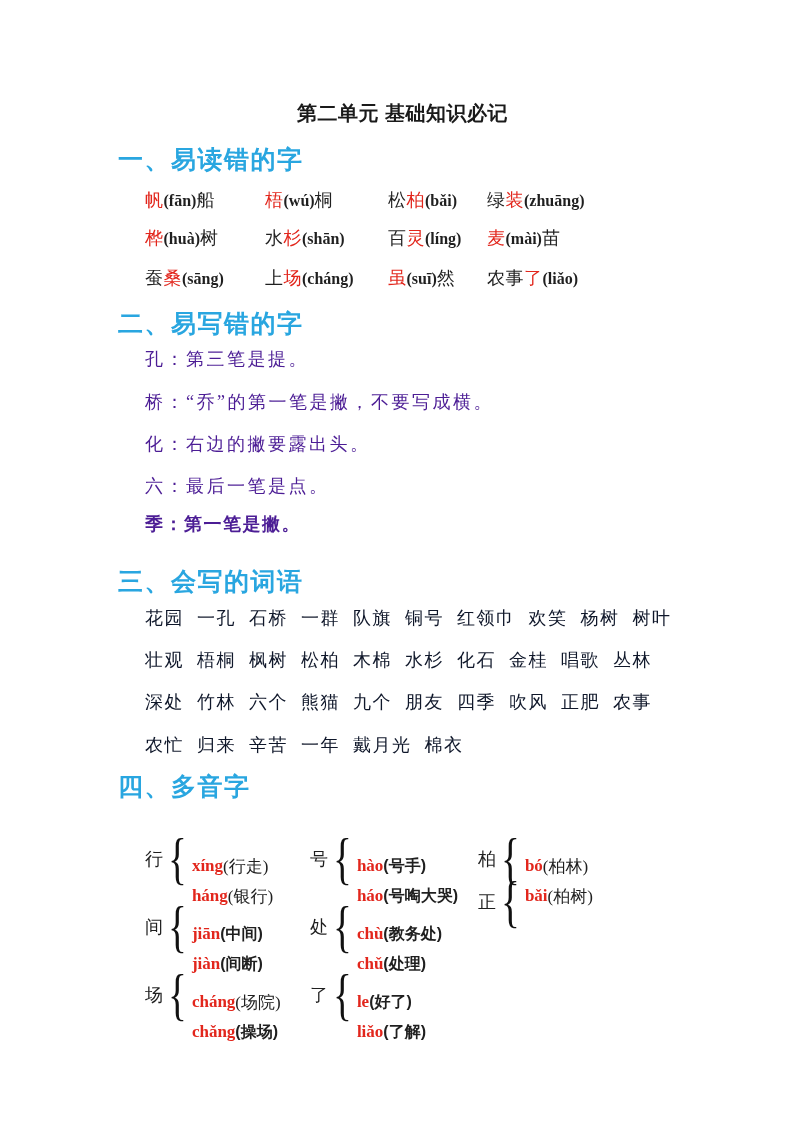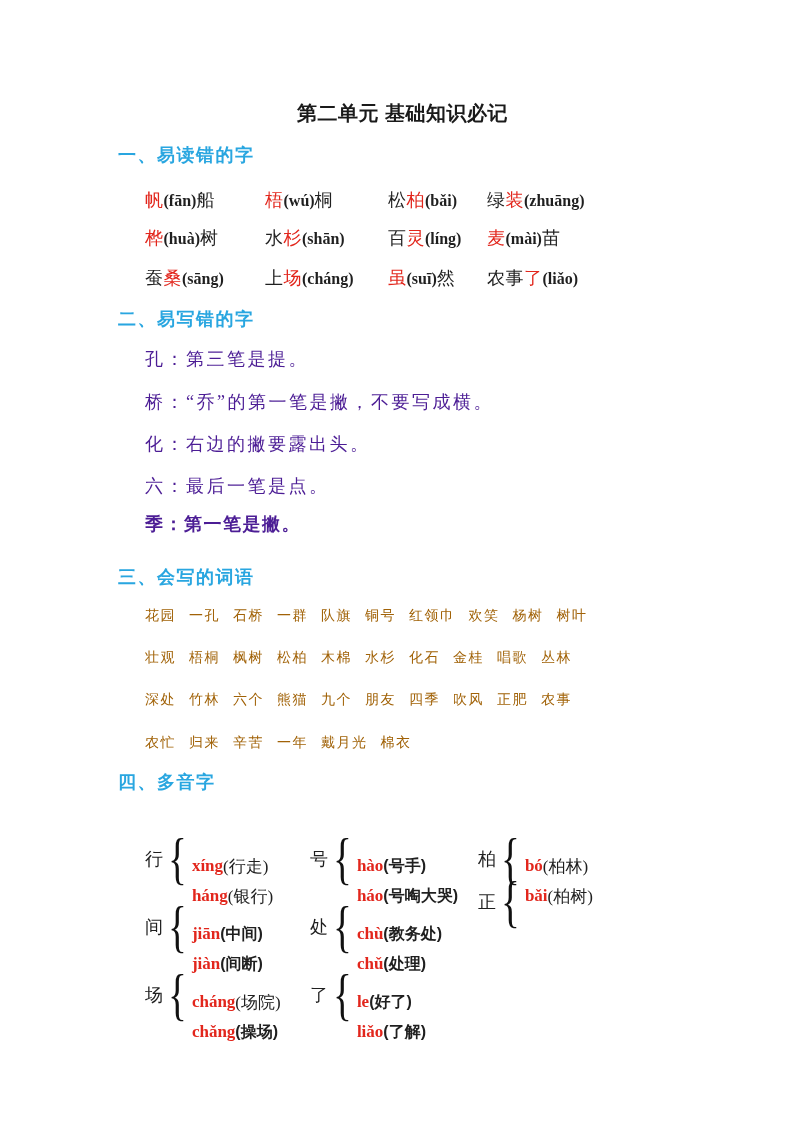--- a/index.html
+++ b/index.html
@@ -15,38 +15,38 @@
   .title{
     position:absolute;left:0;right:0;top:100px;margin:0;
     text-align:center;
     font-family:"Liberation Sans","DejaVu Sans",sans-serif;
     font-size:20px;font-weight:bold;color:#1a1a1a;
     letter-spacing:0.5px;
   }
   .sec-head{
     position:absolute;left:118px;margin:0;
     font-family:"Liberation Sans","DejaVu Sans",sans-serif;
-    font-size:18px;font-weight:bold;
+    font-size:25px;font-weight:bold;
     color:#29a6e0;
     letter-spacing:1.5px;
     white-space:nowrap;
   }
   
   .s1{position:absolute;left:145px;top:188px;width:600px;height:110px;}
   .cell{position:absolute;font-size:18px;white-space:nowrap;letter-spacing:0.5px;}
   .pin{font-family:"Liberation Serif","DejaVu Serif",serif;font-weight:bold;font-size:16px;letter-spacing:0;}
   .red{color:#e2261c;}
   
   .s2{position:absolute;left:145px;top:347px;width:560px;height:200px;}
   .nline{position:absolute;font-size:18px;letter-spacing:2.5px;white-space:nowrap;color:#4c1d95;}
   .nline.bold{font-family:"Liberation Sans","DejaVu Sans",sans-serif;font-weight:bold;letter-spacing:1.5px;}
   
   .s3{position:absolute;left:145px;top:606px;width:600px;height:180px;}
   .wline{position:absolute;white-space:nowrap;}
-  .word{font-size:14px;margin-right:13px;letter-spacing:1.5px;color:#a16207;}
+  .word{font-size:18px;margin-right:13px;letter-spacing:1.5px;color:#0f172a;}
   
   .s4{position:absolute;left:145px;top:806px;width:620px;height:210px;}
   .prow{position:absolute;left:0;right:0;height:62px;}
   .pgroup{position:absolute;display:flex;align-items:center;}
   .base{font-size:18px;margin-right:1px;}
   .brace{
     font-family:"Liberation Serif","DejaVu Serif",serif;
     font-size:56px;font-weight:400;line-height:1;
     margin:0 1px 0 0;transform:scaleX(0.7);
     color:#111;

